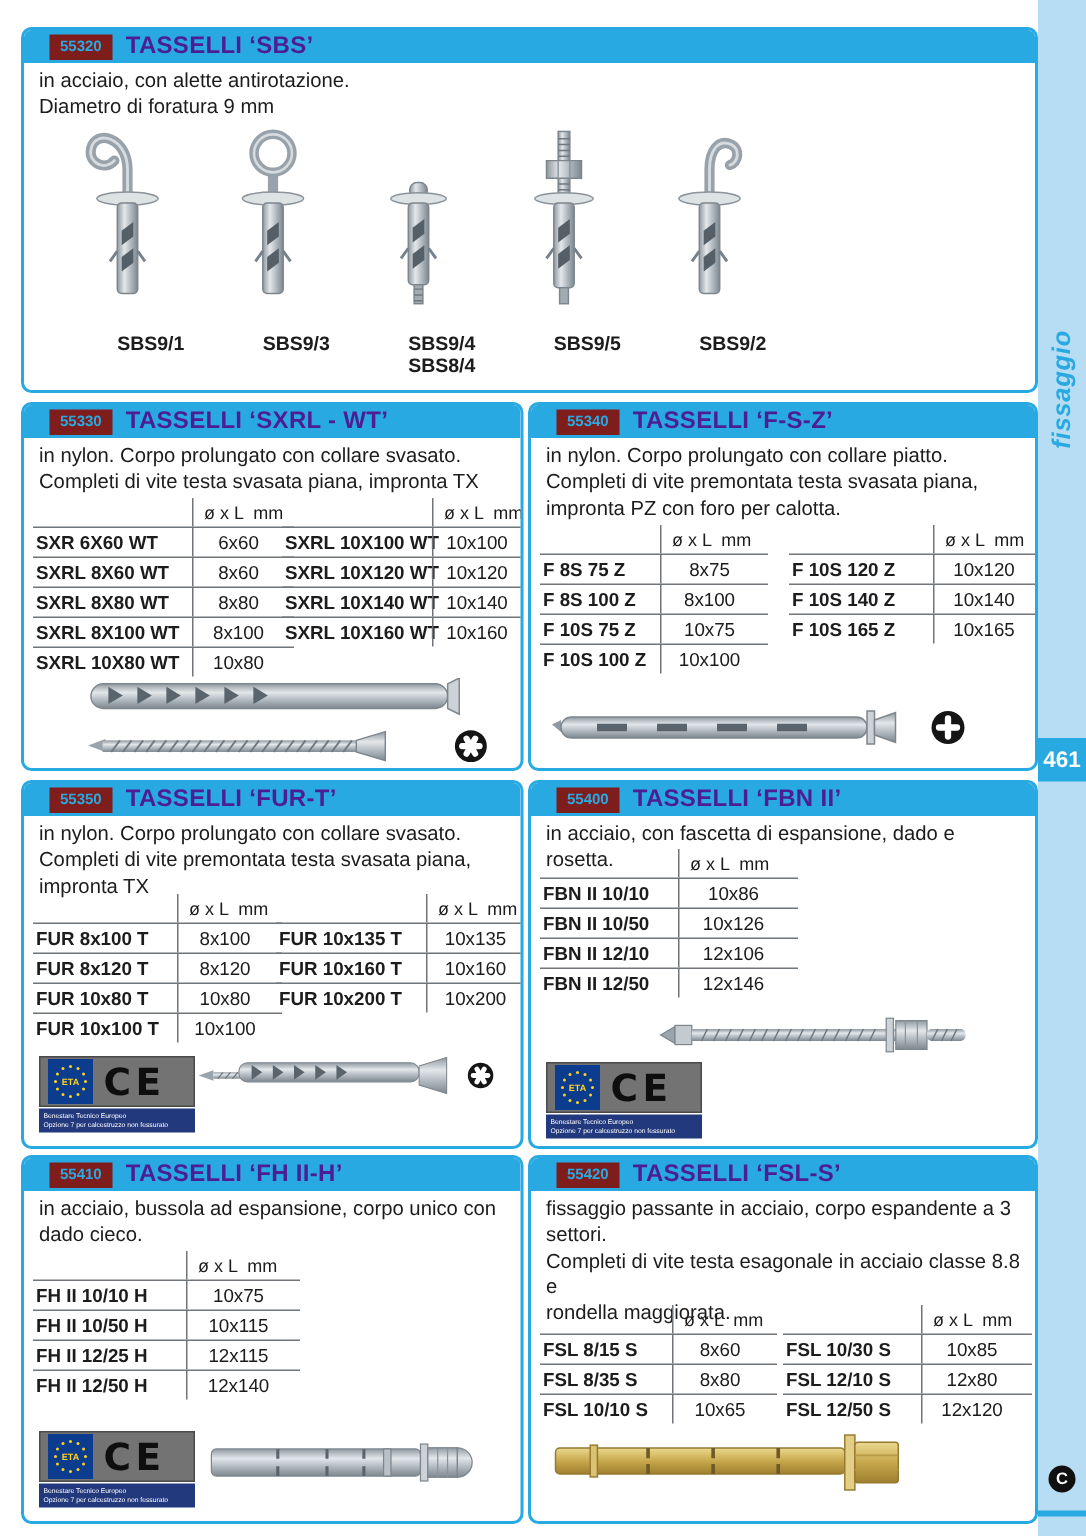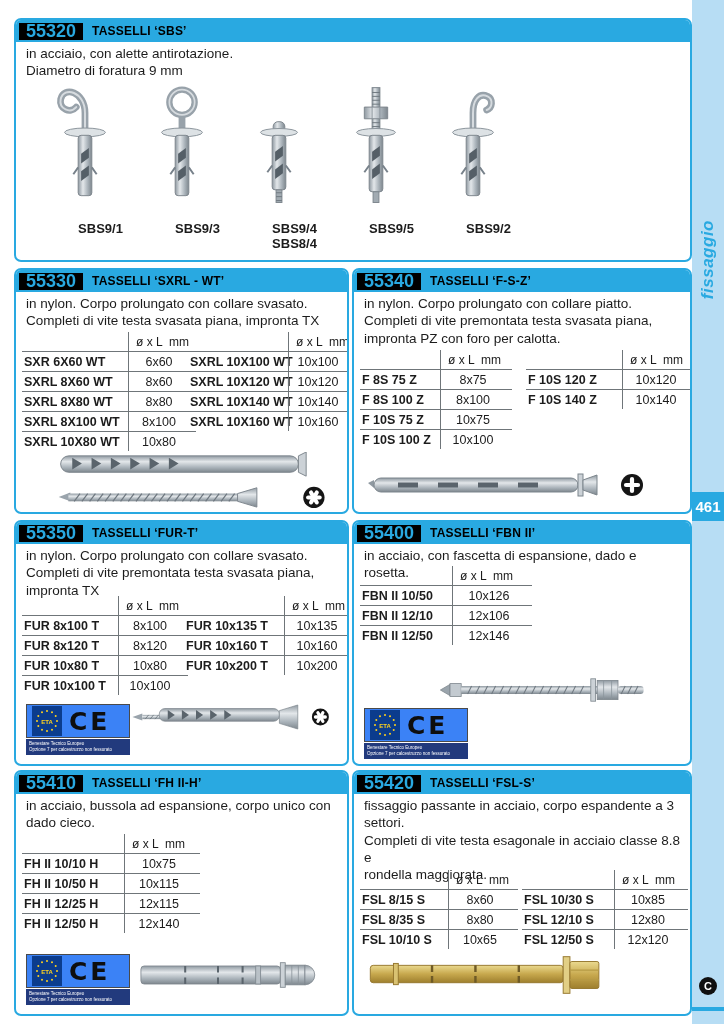--- a/index.html
+++ b/index.html
@@ -1,40 +1,40 @@
 <!DOCTYPE html>
 <html><head>
 <meta charset="utf-8">
 <style>
   html,body{margin:0;padding:0;background:#fff;}
   .page{position:relative;width:724px;height:1024px;background:#fff;overflow:hidden;
         font-family:"Liberation Sans",sans-serif;color:#1c1c1c;
         --cyan:#29a9e1; --line:#6f7579;}
   .panel{position:absolute;background:#fff;border:2.5px solid var(--cyan);border-radius:7px;overflow:hidden;}
   .phead{position:absolute;top:0;left:0;right:0;height:22px;background:var(--cyan);display:flex;align-items:center;}
-  .pcode{background:#000000;color:var(--cyan);font-weight:bold;font-size:18px;padding:0 7px;margin-left:3px;height:17px;line-height:17px;}
-  .ptitle{color:#000000;font-weight:bold;font-size:12px;margin-left:9px;letter-spacing:.2px;}
+  .pcode{background:#7f1d1d;color:var(--cyan);font-weight:bold;font-size:10px;padding:0 7px;margin-left:17px;height:17px;line-height:17px;}
+  .ptitle{color:#4c1d95;font-weight:bold;font-size:16px;margin-left:9px;letter-spacing:.2px;}
   .pdesc{position:absolute;top:25px;left:10px;right:6px;margin:0;font-size:13.5px;line-height:1.28;white-space:pre-line;}
   
   .stable{position:absolute;}
   .srow{display:flex;line-height:14px;}
   .shead{border-bottom:1.5px solid var(--line);}
   .sname{width:var(--nw);font-weight:bold;font-size:12.5px;padding:2.5px 2px 2.5px 2px;white-space:nowrap;}
   .sval{width:var(--vw);border-left:1.5px solid var(--line);text-align:center;font-size:12.5px;padding:2.5px 0;}
   .shead .sval{text-align:left;padding-left:7px;font-weight:normal;font-size:12px;white-space:pre;}
   .sbody .srow{border-bottom:1.5px solid var(--line);}
   .sbody .srow:last-child{border-bottom:none;}
   
   .products{position:absolute;left:20px;top:54px;width:584px;display:flex;}
   .product{width:97px;display:flex;flex-direction:column;align-items:center;}
   .plabel{font-weight:bold;font-size:13px;text-align:center;white-space:pre-line;line-height:1.15;margin-top:2px;margin-left:32px;}
   .pimg{position:absolute;}
   
   .ce{position:absolute;width:104px;}
-  .ce-top{display:flex;align-items:center;gap:7px;border:1.5px solid #4a4a4a;background:#3b82f6;padding:2px 5px;height:34px;box-sizing:border-box;}
+  .ce-top{display:flex;align-items:center;gap:7px;border:1.5px solid #4a4a4a;background:#737373;padding:2px 5px;height:34px;box-sizing:border-box;}
   .ce-mark{font-family:"DejaVu Sans",sans-serif;font-weight:bold;font-size:25px;letter-spacing:3px;color:#0e0e0e;line-height:1;}
   .ce-bar{background:#223a7d;color:#fff;font-size:4.5px;line-height:1.35;padding:2px 3px;margin-top:1px;}
   
   .sidebar{position:absolute;left:692px;top:0;width:32px;height:1024px;background:#b7ddf4;}
   .sidetab{position:absolute;top:185px;left:0;width:32px;height:150px;display:flex;align-items:center;justify-content:center;}
   .sidetab span{writing-mode:vertical-rl;transform:rotate(180deg);color:var(--cyan);font-weight:bold;font-style:italic;font-size:17px;letter-spacing:.5px;}
   .pagenum{position:absolute;top:492px;left:0;width:32px;height:29px;background:var(--cyan);color:#fff;font-weight:bold;font-size:15px;display:flex;align-items:center;justify-content:center;}
   .logo-dot{position:absolute;top:977px;left:7px;width:18px;height:18px;background:#101010;border-radius:50%;color:#fff;font-weight:bold;font-size:11px;display:flex;align-items:center;justify-content:center;}
   .sidebase{position:absolute;top:1007px;left:0;width:32px;height:4px;background:var(--cyan);}
 </style>
@@ -265,20 +265,24 @@
           <div class="sval units">ø x L  mm</div>
         </div>
       <div class="sbody">
           <div class="srow">
             <div class="sname">F 10S 120 Z</div>
             <div class="sval">10x120</div>
           </div>
           <div class="srow">
             <div class="sname">F 10S 140 Z</div>
             <div class="sval">10x140</div>
+          </div>
+          <div class="srow">
+            <div class="sname">F 10S 165 Z</div>
+            <div class="sval">10x165</div>
           </div>
         </div>
     </div>
     <svg class="pimg" style="left:14px;top:194px" width="300" height="44" viewBox="0 0 300 44">
       <polygon points="0,19 6,16 6,24" fill="#8f99a1"></polygon>
       <rect x="6" y="14" width="204" height="14" rx="7" fill="url(#gmh)" stroke="#7d868d"></rect>
       <path d="M30 21 h20 M70 21 h20 M110 21 h20 M150 21 h20" stroke="#5a646c" stroke-width="5"></path>
       <rect x="210" y="10" width="5" height="22" fill="#ccd2d7" stroke="#7d868d"></rect>
       <polygon points="215,16 229,11 229,31 215,26" fill="url(#gmh)" stroke="#7d868d"></polygon>
       <g>
@@ -400,20 +404,24 @@
       <span class="ptitle">TASSELLI ‘FBN II’</span>
     </header>
     <p class="pdesc">in acciaio, con fascetta di espansione, dado e rosetta.</p>
     <div class="stable" style="left:6px;top:44px;--nw:88px;--vw:72px">
       <div class="srow shead">
           <div class="sname"></div>
           <div class="sval units">ø x L  mm</div>
         </div>
       <div class="sbody">
           <div class="srow">
+            <div class="sname">FBN II 10/10</div>
+            <div class="sval">10x86</div>
+          </div>
+          <div class="srow">
             <div class="sname">FBN II 10/50</div>
             <div class="sval">10x126</div>
           </div>
           <div class="srow">
             <div class="sname">FBN II 12/10</div>
             <div class="sval">12x106</div>
           </div>
           <div class="srow">
             <div class="sname">FBN II 12/50</div>
             <div class="sval">12x146</div>

